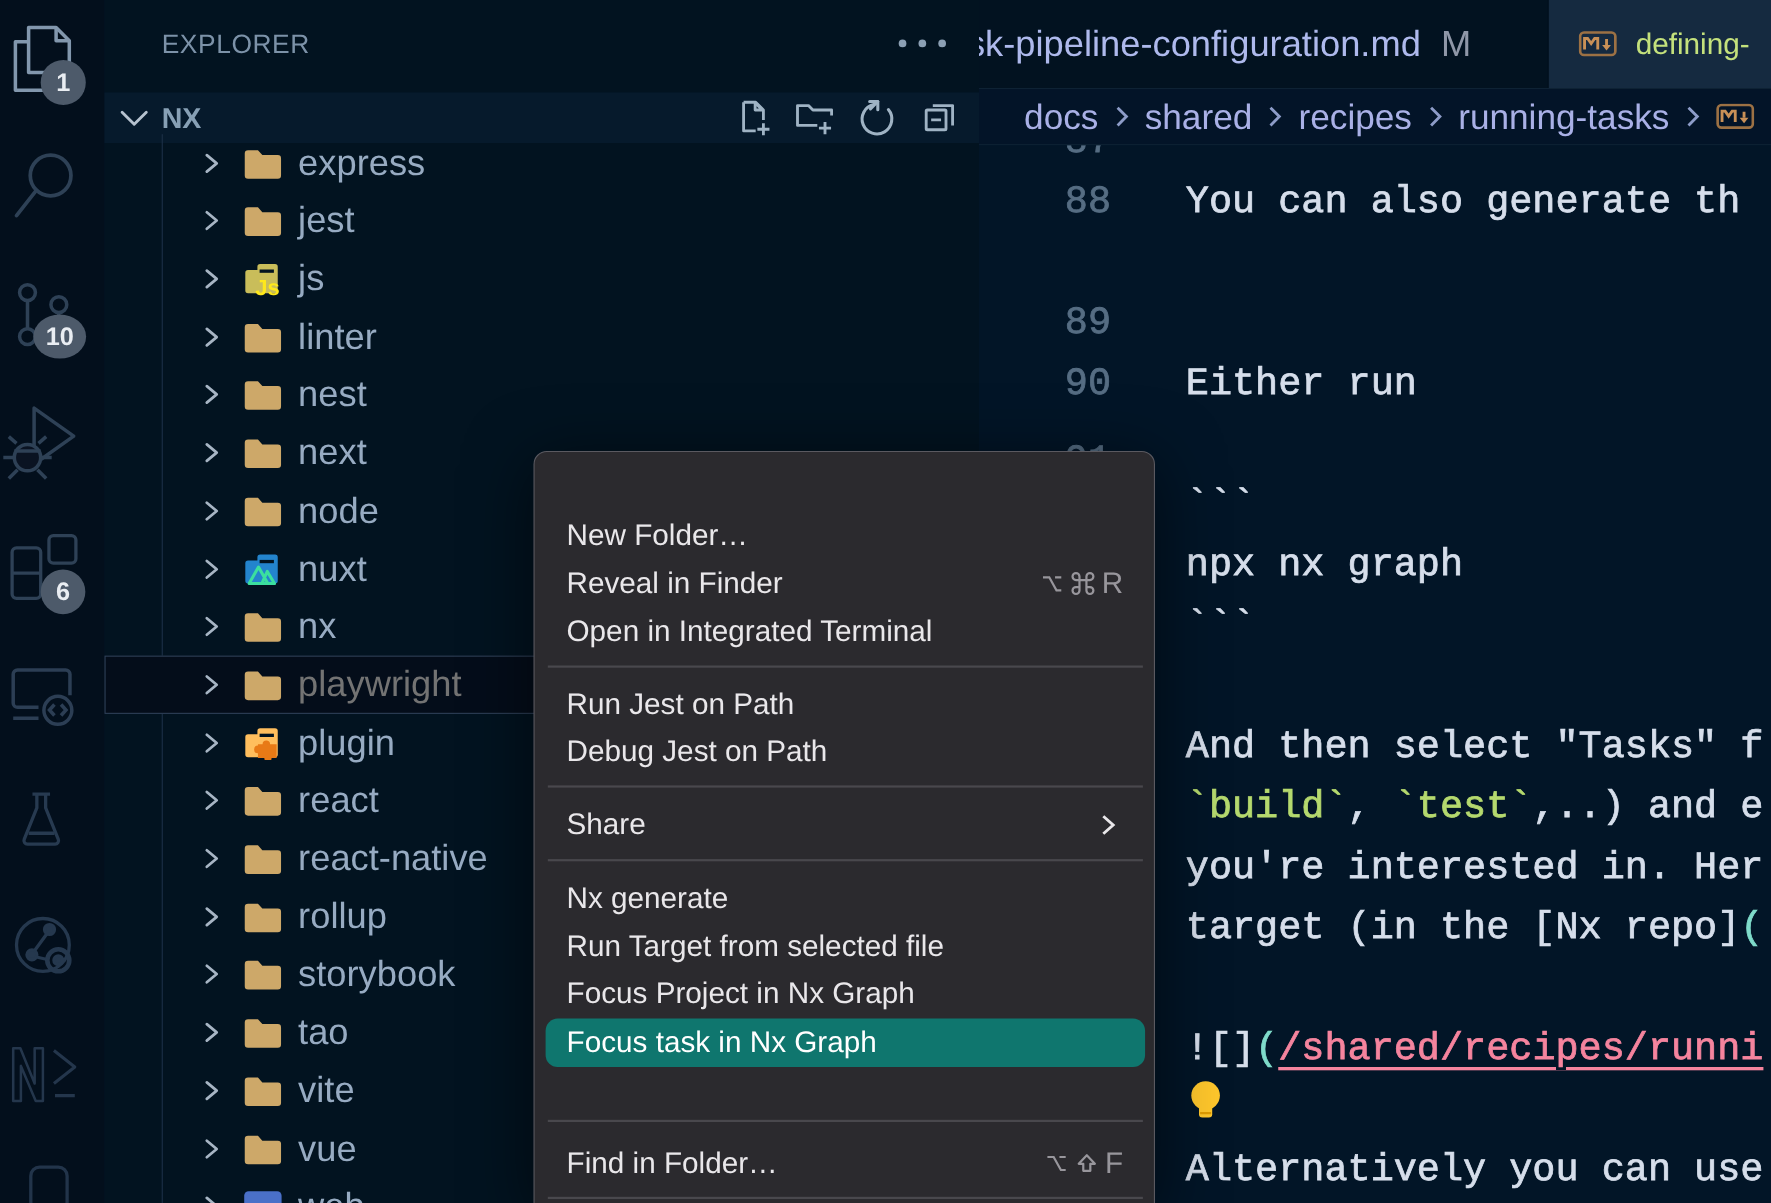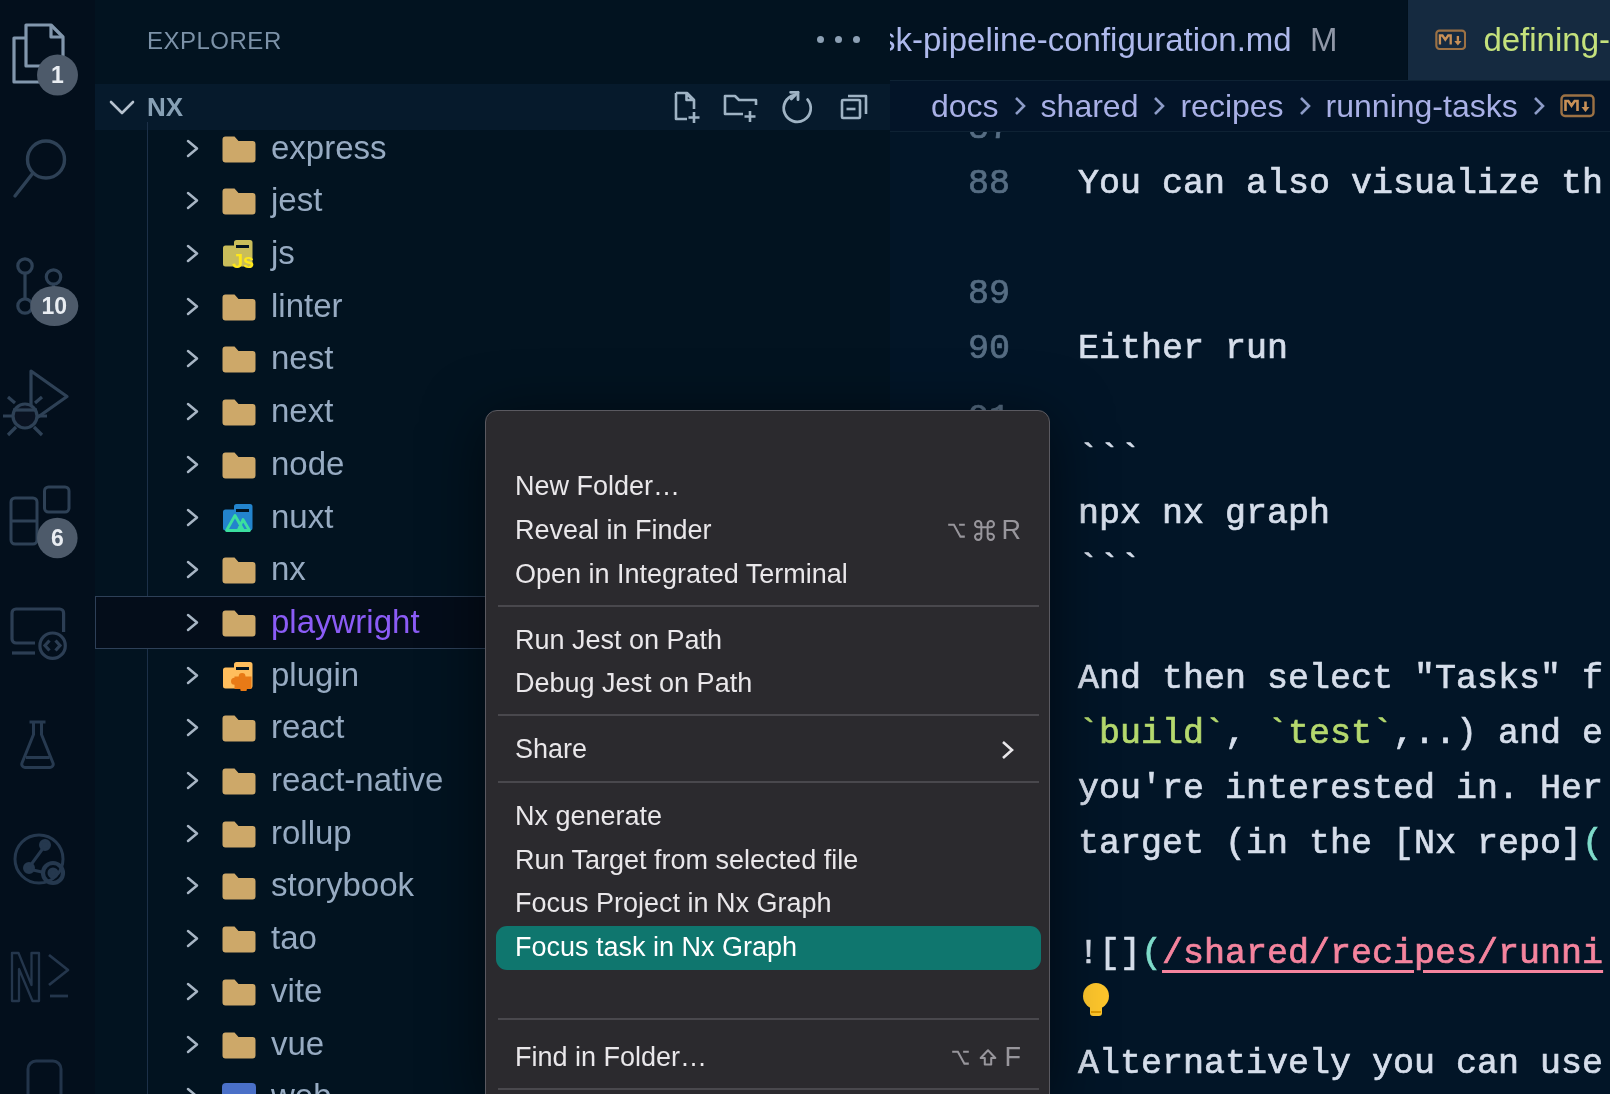--- a/index.html
+++ b/index.html
@@ -13,21 +13,21 @@
   
   #sidebar { left:95px; top:0; width:795px; height:1094px; background:#021320;text-decoration:underline; }
   #explorer-title { left:52px; top:27px; font-size:24px; letter-spacing:0.5px; color:#7c92a8; }
   #nx-header { left:0; top:84px; width:795px; height:46px; background:#061a2c; }
   #nx-title { left:52px; top:8px; font-size:26px; font-weight:bold; color:#87a0b5; }
   .tree-row { position:absolute; left:0; width:795px; height:53px; }
   .tree-label { position:absolute; left:176px; top:0; line-height:52px; font-size:33px; color:#97abc2; white-space:pre; }
   .tree-chev { position:absolute; left:86px; top:15px; }
   .tree-icon { position:absolute; left:126px; top:11px; width:36px; height:31px; }
   .sel { background:#040d1a; outline:1px solid #2e4058; outline-offset:-1px; }
-  .sel .tree-label { color:#8b5cf6; }
+  .sel .tree-label { color:#737373; }
   #indent-guide { left:51.5px; top:122px; width:1px; height:972px; background:#1c3048; }
 
   
   #editor { left:890px; top:0; width:720px; height:1094px; background:#021527; }
   #tabbar { z-index:3; left:0; top:0; width:720px; height:80px; background:#01101c; }
   #tab1 { z-index:4; left:0; top:0; width:517px; height:80px; background:#021220; display:flex; align-items:center; overflow:hidden; }
   #tab2 { z-index:4; left:518px; top:0; width:202px; height:80px; background:#152a40; display:flex; align-items:center; }
   #breadcrumbs { z-index:4; left:0; top:80px; width:720px; height:52px; background:#031428;
                  border-top:1px solid #0e2234; border-bottom:1px solid #0e2234;
                  display:flex; align-items:center; font-size:32px; color:#a9b0e6; }
@@ -377,21 +377,21 @@
     </defs>
   </svg>
   <div class="abs" id="tabbar"></div>
   <div class="abs" id="tab1">
     <span style="font-size:33px; color:#aeb9ec; white-space:pre; margin-left:-11px;">sk-pipeline-configuration.md<span style="color:#8f97a7;">  M</span></span>
   </div>
   <div class="abs" id="tab2">
     <svg style="margin-left:27px;" width="35" height="24" viewBox="0 0 35 24">
         <use href="#i-md"></use>
       </svg>
-    <span style="font-size:33px; color:#c4e17c; white-space:pre; margin-left:17px;">defining-</span>
+    <span style="font-size:27px; color:#c4e17c; white-space:pre; margin-left:17px;">defining-</span>
   </div>
   <div class="abs" id="breadcrumbs">
     <span style="margin-left:41px;">docs</span>
     <svg class="bc" width="18" height="24" viewBox="0 0 18 24">
         <path d="M5 4 L13 12 L5 20" fill="none" stroke="#8d9cc8" stroke-width="2.6"></path>
       </svg>
     <span>shared</span>
     <svg class="bc" width="18" height="24" viewBox="0 0 18 24">
         <path d="M5 4 L13 12 L5 20" fill="none" stroke="#8d9cc8" stroke-width="2.6"></path>
       </svg>
@@ -402,21 +402,21 @@
     <span>running-tasks</span>
     <svg class="bc" width="18" height="24" viewBox="0 0 18 24">
         <path d="M5 4 L13 12 L5 20" fill="none" stroke="#8d9cc8" stroke-width="2.6"></path>
       </svg>
     <svg width="35" height="24" viewBox="0 0 35 24">
         <use href="#i-md"></use>
       </svg>
   </div>
   <div class="lnum" style="top:101.5px;">87</div>
   <div class="lnum" style="top:156.5px;">88</div>
-  <div class="code" style="top:156.5px;">You can also visualize th</div>
+  <div class="code" style="top:156.5px;">You can also generate th</div>
   <div class="lnum" style="top:266.5px;">89</div>
   <div class="lnum" style="top:321.5px;">90</div>
   <div class="code" style="top:321.5px;">Either run</div>
   <div class="lnum" style="top:392px;">91</div>
   <div class="code" style="top:431.5px;">```</div>
   <div class="code" style="top:486.5px;">npx nx graph</div>
   <div class="code" style="top:541.5px;">```</div>
   <div class="code" style="top:651.5px;">And then select "Tasks" f</div>
   <div class="code" style="top:706.5px;"><span class="green">`build`</span>, <span class="green">`test`</span>,..) and e</div>
   <div class="code" style="top:761.5px;">you're interested in. Her</div>

